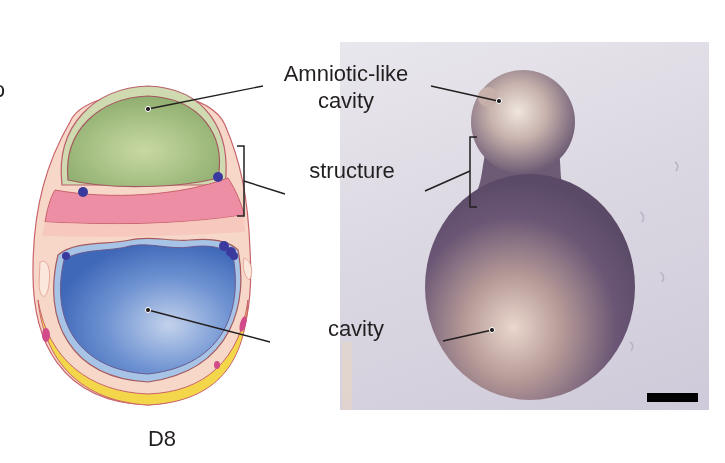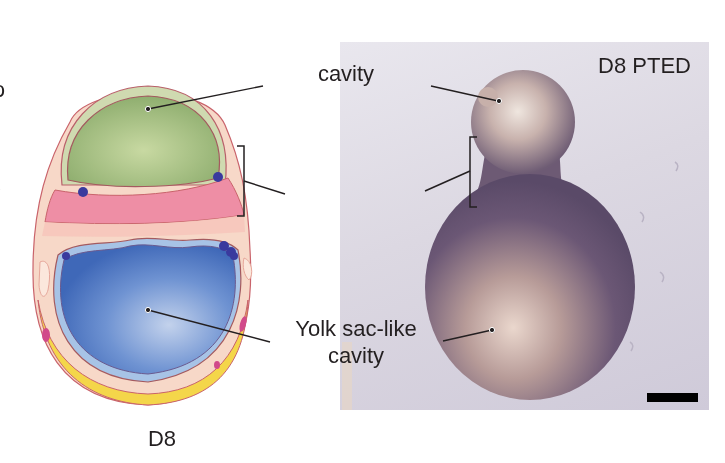--- a/index.html
+++ b/index.html
@@ -87,21 +87,20 @@
     <circle cx="183" cy="80" r="52" fill="url(#gHead)"></circle>
 
     <circle cx="148" cy="55" r="10" fill="#c7b0aa"></circle>
 
     <ellipse cx="190" cy="245" rx="105" ry="113" fill="url(#gBody)"></ellipse>
 
     <path d="M300,170 q6,4 2,10 M320,230 q6,4 2,10 M290,300 q5,3 1,9 M335,120 q5,3 1,9" stroke="#b9b3c4" stroke-width="1.5" fill="none"></path>
 
     <rect x="2" y="300" width="10" height="68" fill="#e6d5c8" opacity="0.7"></rect>
   </svg>
-  <div class="photo-title">D8 PTED</div>
   <div class="scale-bar"></div>
 </div>
 
 <svg width="725" height="463">
 
   <line x1="148" y1="109" x2="263" y2="86" stroke="#231f20" stroke-width="1.4"></line>
   <circle cx="148" cy="109" r="2.6" fill="#231f20" stroke="#fff" stroke-width="1"></circle>
 
   <line x1="431" y1="86" x2="498" y2="101" stroke="#231f20" stroke-width="1.4"></line>
   <circle cx="499" cy="101" r="2.6" fill="#231f20" stroke="#fff" stroke-width="1"></circle>
@@ -112,24 +111,25 @@
   <line x1="425" y1="191" x2="470" y2="171" stroke="#231f20" stroke-width="1.4"></line>
 
   <line x1="148" y1="310" x2="270" y2="342" stroke="#231f20" stroke-width="1.4"></line>
   <circle cx="148" cy="310" r="2.6" fill="#231f20" stroke="#fff" stroke-width="1"></circle>
 
   <line x1="443" y1="341" x2="492" y2="330" stroke="#231f20" stroke-width="1.4"></line>
   <circle cx="492" cy="330" r="2.6" fill="#231f20" stroke="#fff" stroke-width="1"></circle>
 </svg>
 
 <div class="label" style="left:258px; top:60px; width:176px;">
+  <div>Amniotic-like</div>
   <div>cavity</div>
 </div>
 
 <div class="label" style="left:282px; top:157px; width:140px;">
+  <div>structure</div>
 </div>
 
 <div class="label" style="left:270px; top:315px; width:172px;">
-  <div>Yolk sac-like</div>
   <div>cavity</div>
 </div>
 
 <div class="label" style="left:132px; top:425px; width:60px;">D8</div>
 
 </body></html>

